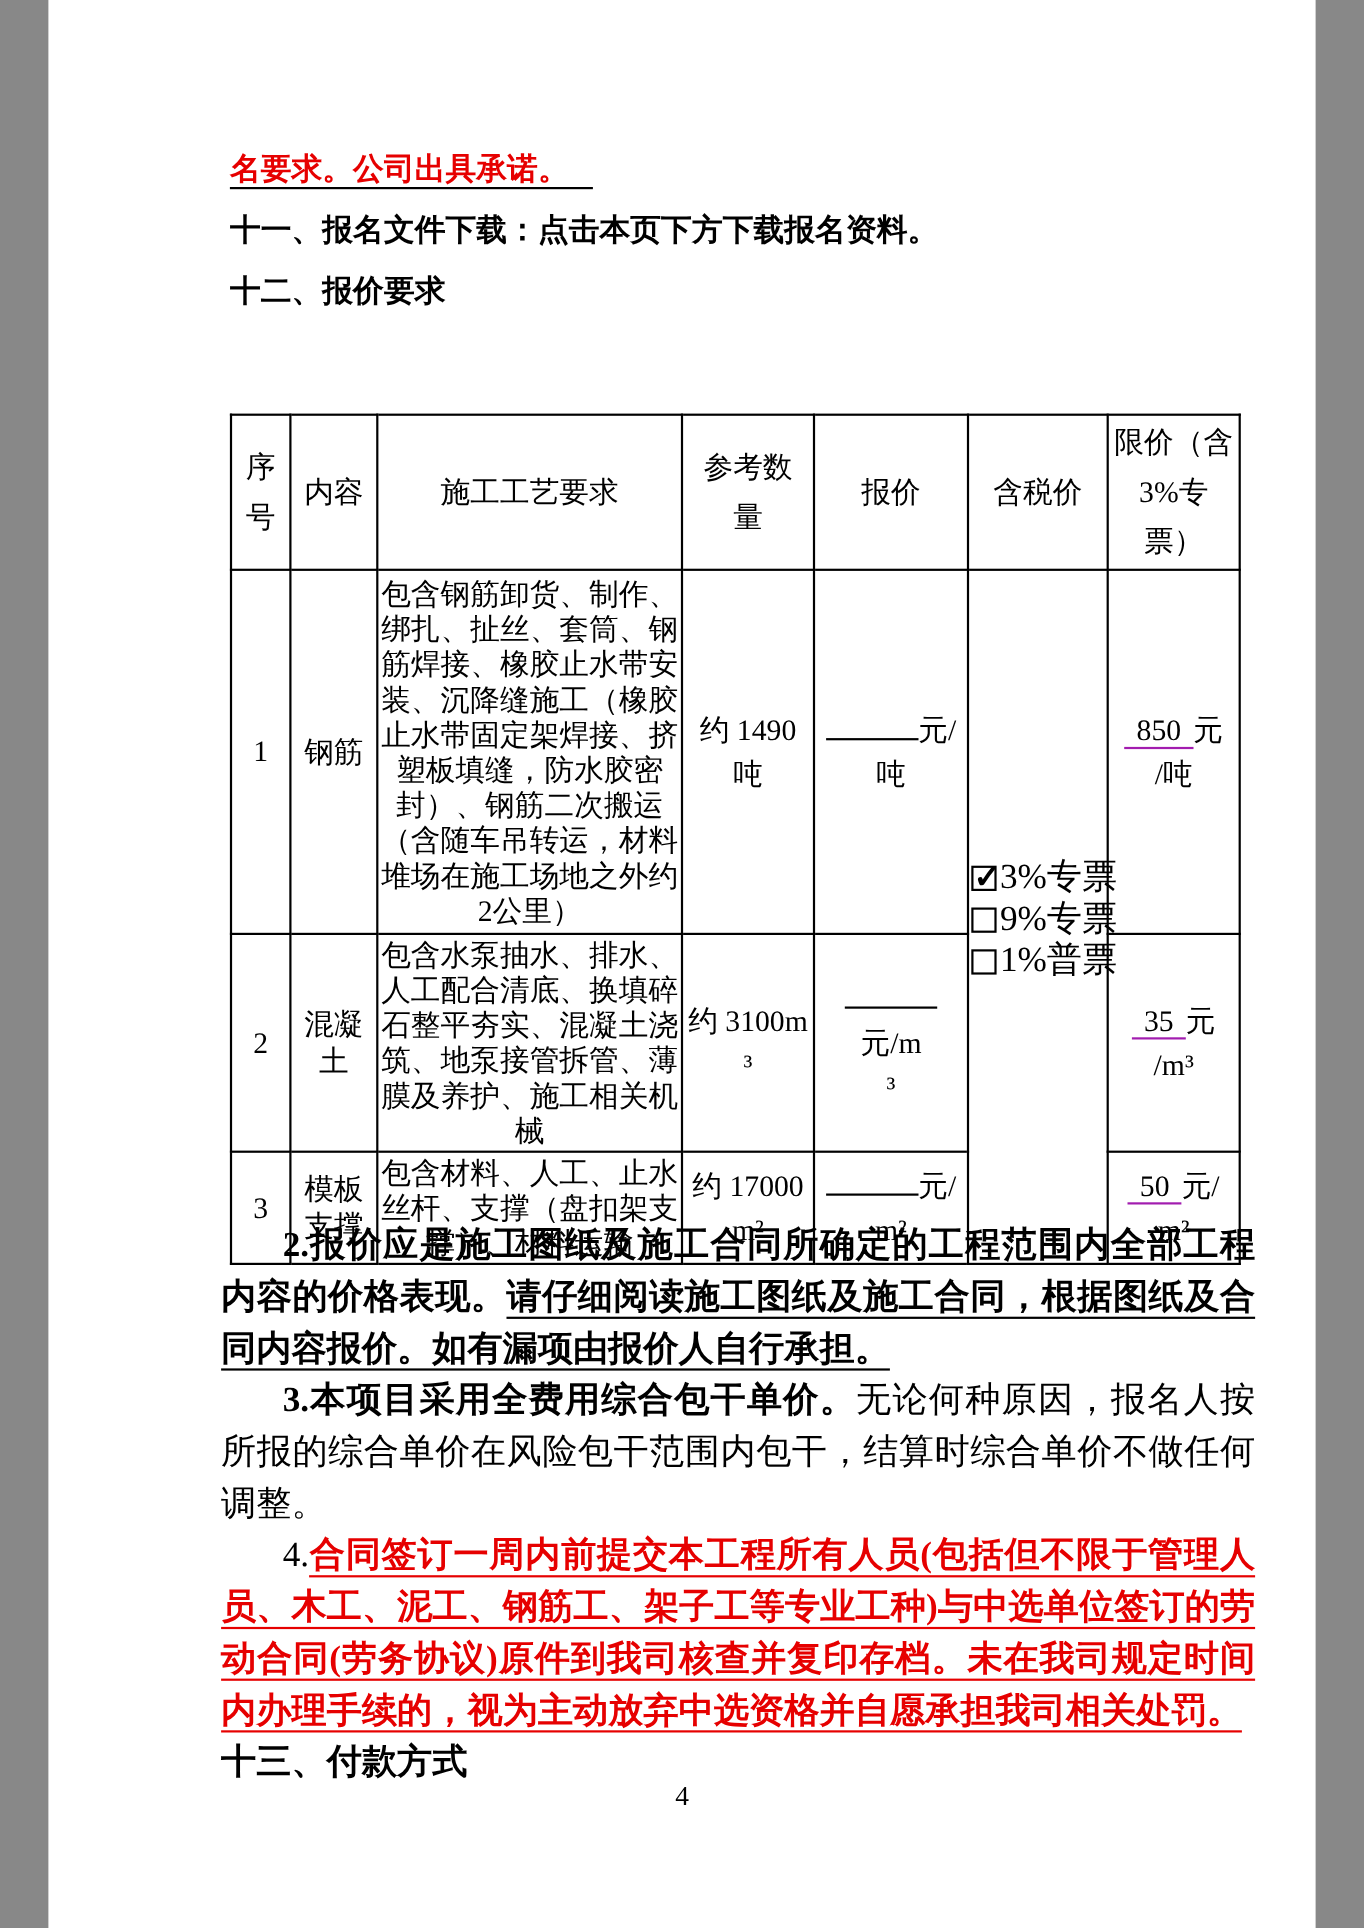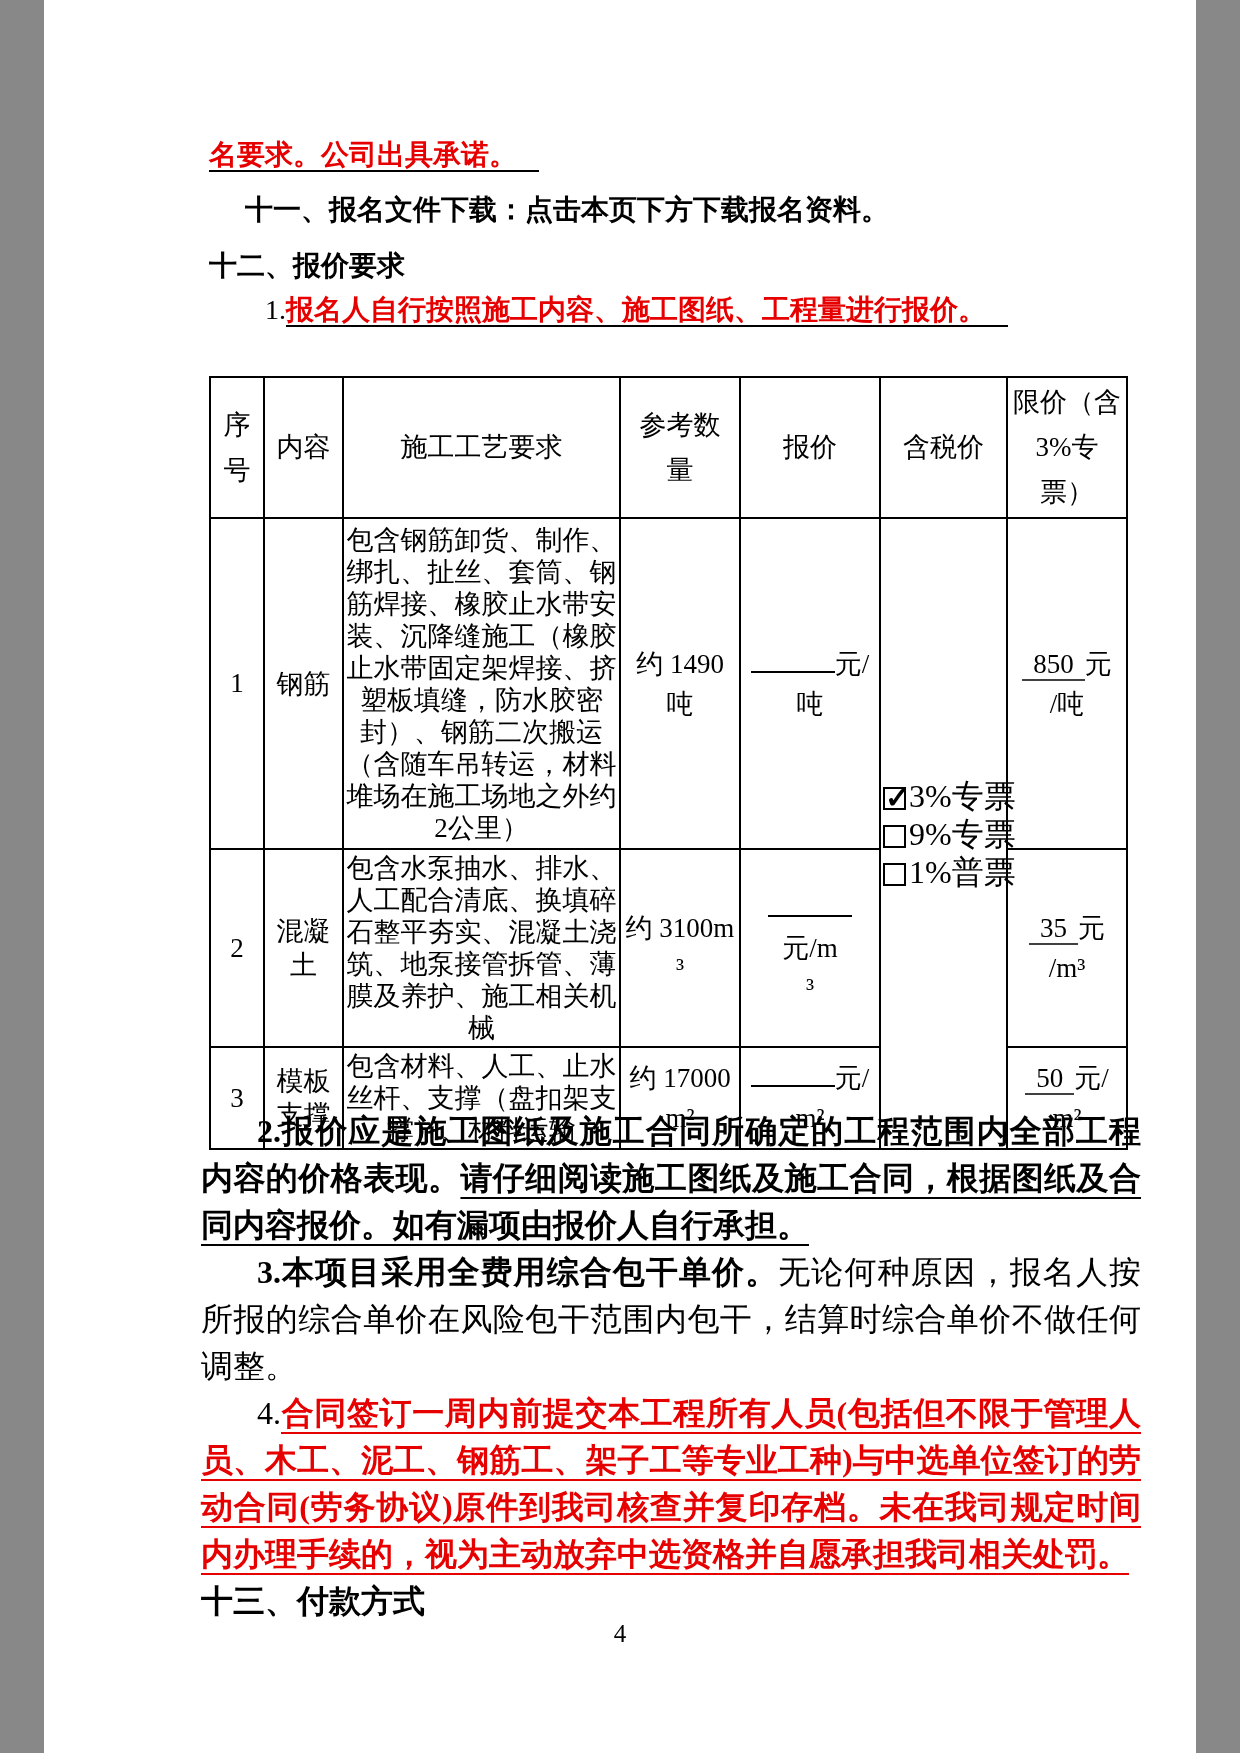--- a/index.html
+++ b/index.html
@@ -62,21 +62,21 @@
   td.process {
     text-align:justify; text-align-last:center;
     line-height:32px; padding:2px 7px;
   }
   td.content { line-height:34px; }
   .cl1, .cl2 { line-height:40px; }
   .blank {
     display:inline-block; width:84px; height:1.0em;
     border-bottom:2px solid #000;
   }
-  .limit-val { border-bottom:2px solid #404040; padding:0 11px; }
+  .limit-val { border-bottom:2px solid #a21caf; padding:0 11px; }
   
   td.tax { text-align:left; padding-left:8px; }
   .tax-opt { line-height:38px; white-space:nowrap; font-size:32px; }
   .cbx {
     display:inline-block; width:19px; height:19px;
     border:2px solid #000; position:relative;
     vertical-align:-3px; margin-right:3px;
   }
   .cbx.checked::after {
     content:"✓";
@@ -85,24 +85,23 @@
   }
   .pageno { position:absolute; left:0; top:1620px; width:100%; text-align:center; font-size:25px; }
 </style>
 </head>
 <body>
 
 <div class="page">
 
   <div class="line red bold" style="top:138px;"><span class="u-black">名要求。公司出具承诺。</span></div>
 
-  <div class="line bold" style="top:193px;margin-left:36px;">十一、报名文件下载：点击本页下方下载报名资料。</div>
+  <div class="line bold" style="top:193px;">十一、报名文件下载：点击本页下方下载报名资料。</div>
   <div class="line bold" style="top:249px;">十二、报价要求</div>
 
-  <div class="line indent1" style="top:293px;"><span>1.</span><span class="red bold u-black">报名人自行按照施工内容、施工图纸、工程量进行报价。</span></div>
 
   <table class="quote">
     <colgroup>
       <col class="c-no">
         <col class="c-ct">
         <col class="c-pr">
         <col class="c-qty">
         <col class="c-bid">
         <col class="c-tax">
         <col class="c-lim">

